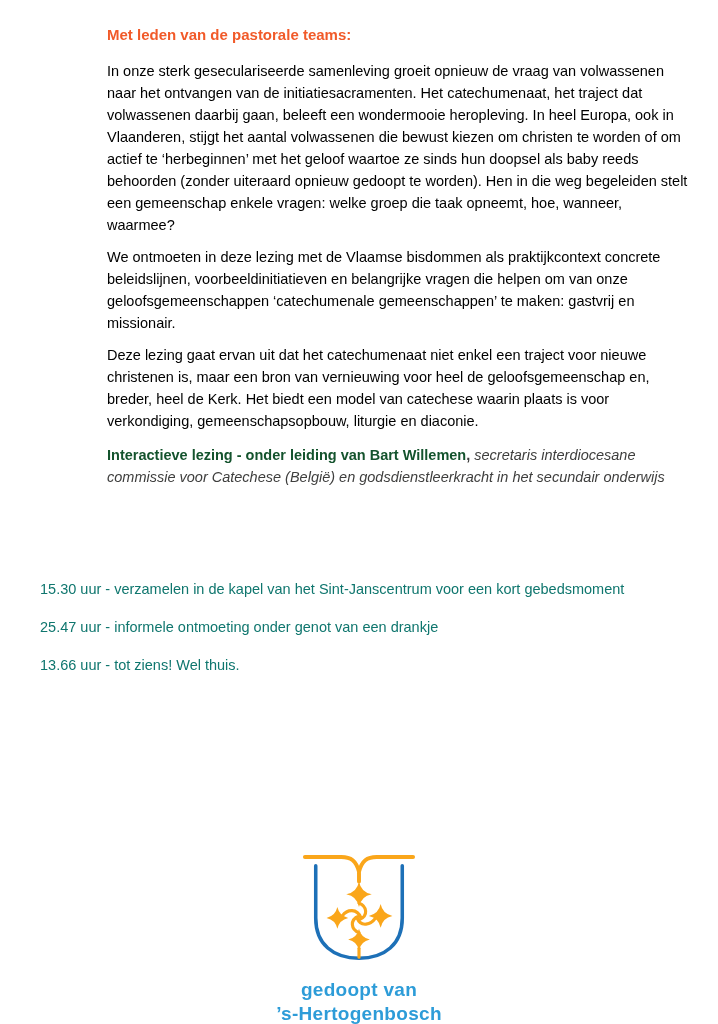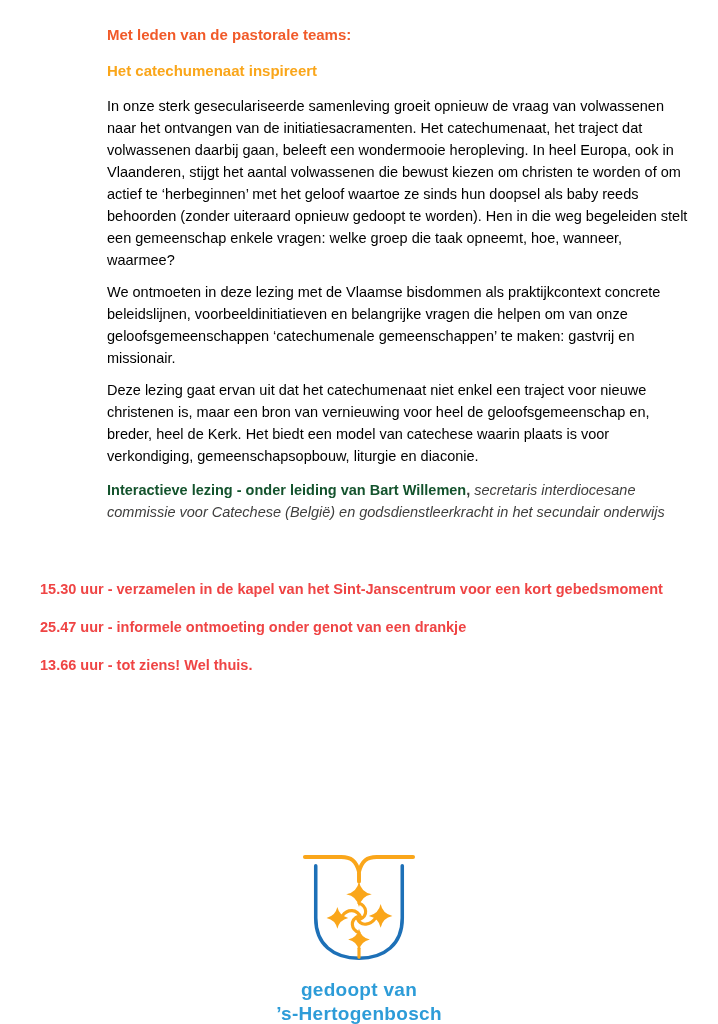--- a/index.html
+++ b/index.html
@@ -60,22 +60,21 @@
   .schedule {
     position: absolute;
     left: 40px;
     top: 578px;
     width: 660px;
   }
   .schedule p {
     margin: 0 0 16px 0;
     font-size: 14.5px;
     line-height: 22px;
-    color: #ef4444;
-    font-weight: bold;
+    color: #0f766e;
   }
   .logo {
     position: absolute;
     left: 0;
     right: 0;
     top: 849px;
     display: flex;
     flex-direction: column;
     align-items: center;
   }
@@ -89,21 +88,20 @@
     letter-spacing: 0.3px;
   }
 </style>
 </head>
 <body>
 
 <div class="page">
 
   <div class="content">
     <p class="h-red">Met leden van de pastorale teams:</p>
-    <p class="h-amber">Het catechumenaat inspireert</p>
     <p class="body-par">In onze sterk geseculariseerde samenleving groeit opnieuw de vraag van volwassenen naar het ontvangen van de initiatiesacramenten. Het catechumenaat, het traject dat volwassenen daarbij gaan, beleeft een wondermooie heropleving. In heel Europa, ook in Vlaanderen, stijgt het aantal volwassenen die bewust kiezen om christen te worden of om actief te ‘herbeginnen’ met het geloof waartoe ze sinds hun doopsel als baby reeds behoorden (zonder uiteraard opnieuw gedoopt te worden). Hen in die weg begeleiden stelt een gemeenschap enkele vragen: welke groep die taak opneemt, hoe, wanneer, waarmee?</p>
     <p class="body-par">We ontmoeten in deze lezing met de Vlaamse bisdommen als praktijkcontext concrete beleidslijnen, voorbeeldinitiatieven en belangrijke vragen die helpen om van onze geloofsgemeenschappen ‘catechumenale gemeenschappen’ te maken: gastvrij en missionair.</p>
     <p class="body-par">Deze lezing gaat ervan uit dat het catechumenaat niet enkel een traject voor nieuwe christenen is, maar een bron van vernieuwing voor heel de geloofsgemeenschap en, breder, heel de Kerk. Het biedt een model van catechese waarin plaats is voor verkondiging, gemeenschapsopbouw, liturgie en diaconie.</p>
     <p class="credits">
       <span class="highlight">Interactieve lezing - onder leiding van Bart Willemen</span><span class="sep">, </span><span class="role">secretaris interdiocesane commissie voor Catechese (België) en godsdienstleerkracht in het secundair onderwijs</span>
     </p>
   </div>
 
   <div class="schedule">
     <p>15.30 uur - verzamelen in de kapel van het Sint-Janscentrum voor een kort gebedsmoment</p>

